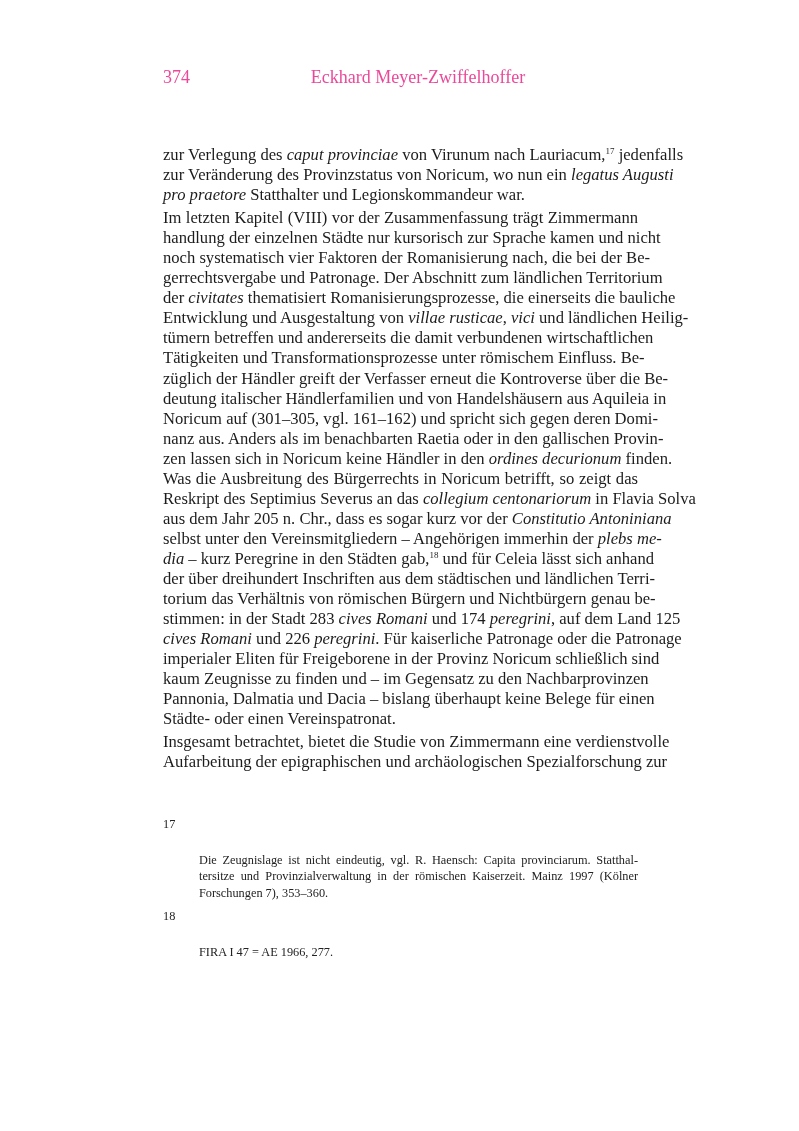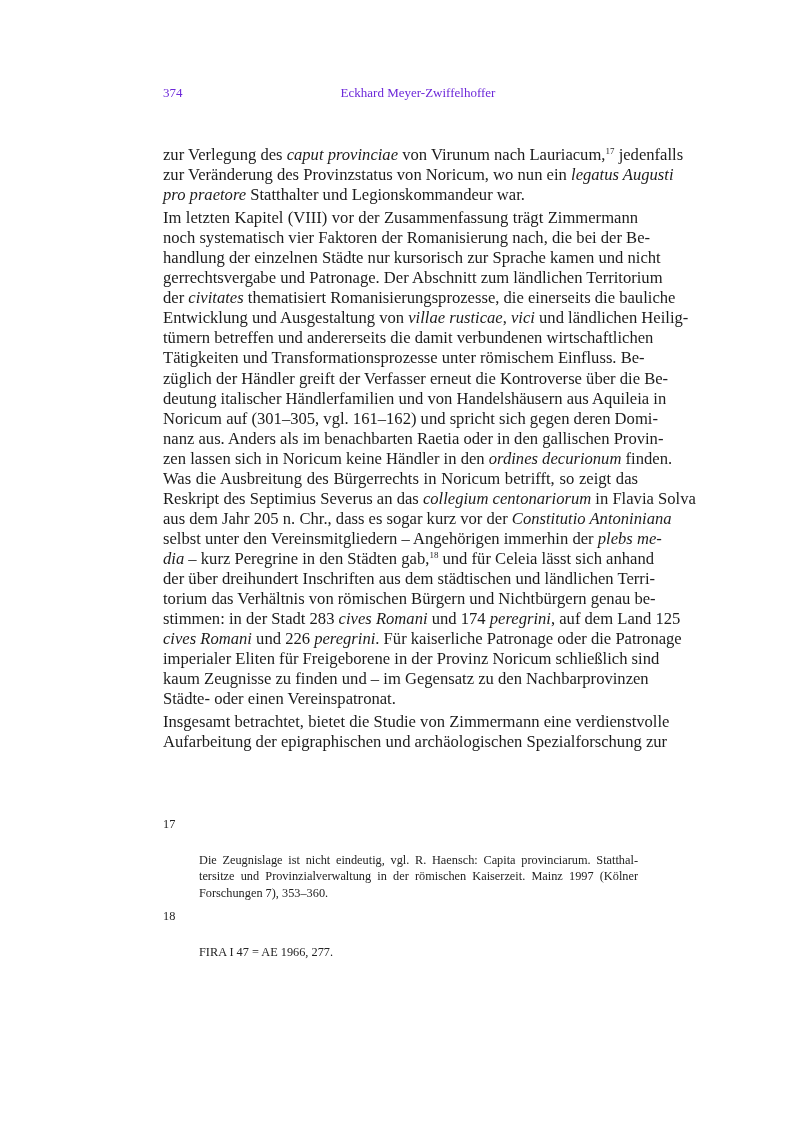--- a/index.html
+++ b/index.html
@@ -1,20 +1,20 @@
 <!DOCTYPE html>
 <html><head>
   <meta charset="utf-8">
   <style>
     html, body { margin: 0; padding: 0; background: #ffffff; }
     body { width: 799px; height: 1131px; position: relative; overflow: hidden;
            font-family: "Liberation Serif", "DejaVu Serif", serif; color: #1c1c1c; }
     .page { position: absolute; left: 0; top: 0; width: 799px; height: 1131px; }
-    .running-head { position: absolute; top: 84px; left: 163px; width: 474px; height: 18px;
-                    font-size: 13px; line-height: 18px; color: #6d28d9; }
+    .running-head { position: absolute; top: 68px; left: 163px; width: 474px; height: 18px;
+                    font-size: 18px; line-height: 18px; color: #ec4899; }
     .page-number { position: absolute; left: 0; top: 0; }
     .running-author { position: absolute; left: 0; right: 0; top: 0; text-align: center; padding-left: 36px; }
     .body-text { position: absolute; left: 163px; top: 145px; width: 475px; }
     .para { margin: 0; font-size: 16.6px; line-height: 20.05px; text-align: justify;
             hyphens: manual; }
     .para + .para { margin-top: 3px; }
     .para .line { display: block; text-align: justify; text-align-last: justify; white-space: nowrap; }
     .para .line.last { text-align-last: left; }
     i { font-style: italic; }
     sup { font-size: 9px; line-height: 0; vertical-align: 6px; }
@@ -36,22 +36,22 @@
   </div>
 
   <div class="body-text" id="body-text">
       <p class="para">
         <span class="line"><span>zur Verlegung des </span><i>caput provinciae</i><span> von Virunum nach Lauriacum,</span><sup>17</sup><span> jedenfalls</span></span>
         <span class="line"><span>zur Veränderung des Provinzstatus von Noricum, wo nun ein </span><i>legatus Augusti</i></span>
         <span class="line last"><i>pro praetore</i><span> Statthalter und Legionskommandeur war.</span></span>
       </p>
       <p class="para">
         <span class="line"><span>Im letzten Kapitel (VIII) vor der Zusammenfassung trägt Zimmermann</span></span>
+        <span class="line"><span>handlung der einzelnen Städte nur kursorisch zur Sprache kamen und nicht</span></span>
         <span class="line"><span>noch systematisch vier Faktoren der Romanisierung nach, die bei der Be-</span></span>
-        <span class="line"><span>handlung der einzelnen Städte nur kursorisch zur Sprache kamen und nicht</span></span>
         <span class="line"><span>gerrechtsvergabe und Patronage. Der Abschnitt zum ländlichen Territorium</span></span>
         <span class="line"><span>der </span><i>civitates</i><span> thematisiert Romanisierungsprozesse, die einerseits die bauliche</span></span>
         <span class="line"><span>Entwicklung und Ausgestaltung von </span><i>villae rusticae</i><span>, </span><i>vici</i><span> und ländlichen Heilig-</span></span>
         <span class="line"><span>tümern betreffen und andererseits die damit verbundenen wirtschaftlichen</span></span>
         <span class="line"><span>Tätigkeiten und Transformationsprozesse unter römischem Einfluss. Be-</span></span>
         <span class="line"><span>züglich der Händler greift der Verfasser erneut die Kontroverse über die Be-</span></span>
         <span class="line"><span>deutung italischer Händlerfamilien und von Handelshäusern aus Aquileia in</span></span>
         <span class="line"><span>Noricum auf (301–305, vgl. 161–162) und spricht sich gegen deren Domi-</span></span>
         <span class="line"><span>nanz aus. Anders als im benachbarten Raetia oder in den gallischen Provin-</span></span>
         <span class="line"><span>zen lassen sich in Noricum keine Händler in den </span><i>ordines decurionum</i><span> finden.</span></span>
@@ -59,20 +59,21 @@
         <span class="line"><span>Reskript des Septimius Severus an das </span><i>collegium centonariorum</i><span> in Flavia Solva</span></span>
         <span class="line"><span>aus dem Jahr 205 n. Chr., dass es sogar kurz vor der </span><i>Constitutio Antoniniana</i></span>
         <span class="line"><span>selbst unter den Vereinsmitgliedern – Angehörigen immerhin der </span><i>plebs me-</i></span>
         <span class="line"><i>dia</i><span> – kurz Peregrine in den Städten gab,</span><sup>18</sup><span> und für Celeia lässt sich anhand</span></span>
         <span class="line"><span>der über dreihundert Inschriften aus dem städtischen und ländlichen Terri-</span></span>
         <span class="line"><span>torium das Verhältnis von römischen Bürgern und Nichtbürgern genau be-</span></span>
         <span class="line"><span>stimmen: in der Stadt 283 </span><i>cives Romani</i><span> und 174 </span><i>peregrini</i><span>, auf dem Land 125</span></span>
         <span class="line"><i>cives Romani</i><span> und 226 </span><i>peregrini</i><span>. Für kaiserliche Patronage oder die Patronage</span></span>
         <span class="line"><span>imperialer Eliten für Freigeborene in der Provinz Noricum schließlich sind</span></span>
         <span class="line"><span>kaum Zeugnisse zu finden und – im Gegensatz zu den Nachbarprovinzen</span></span>
+        <span class="line"><span>Pannonia, Dalmatia und Dacia – bislang überhaupt keine Belege für einen</span></span>
         <span class="line last"><span>Städte- oder einen Vereinspatronat.</span></span>
       </p>
       <p class="para">
         <span class="line"><span>Insgesamt betrachtet, bietet die Studie von Zimmermann eine verdienstvolle</span></span>
         <span class="line"><span>Aufarbeitung der epigraphischen und archäologischen Spezialforschung zur</span></span>
       </p>
     </div>
 
   <div class="footnotes" id="footnotes">
       <div class="footnote">

